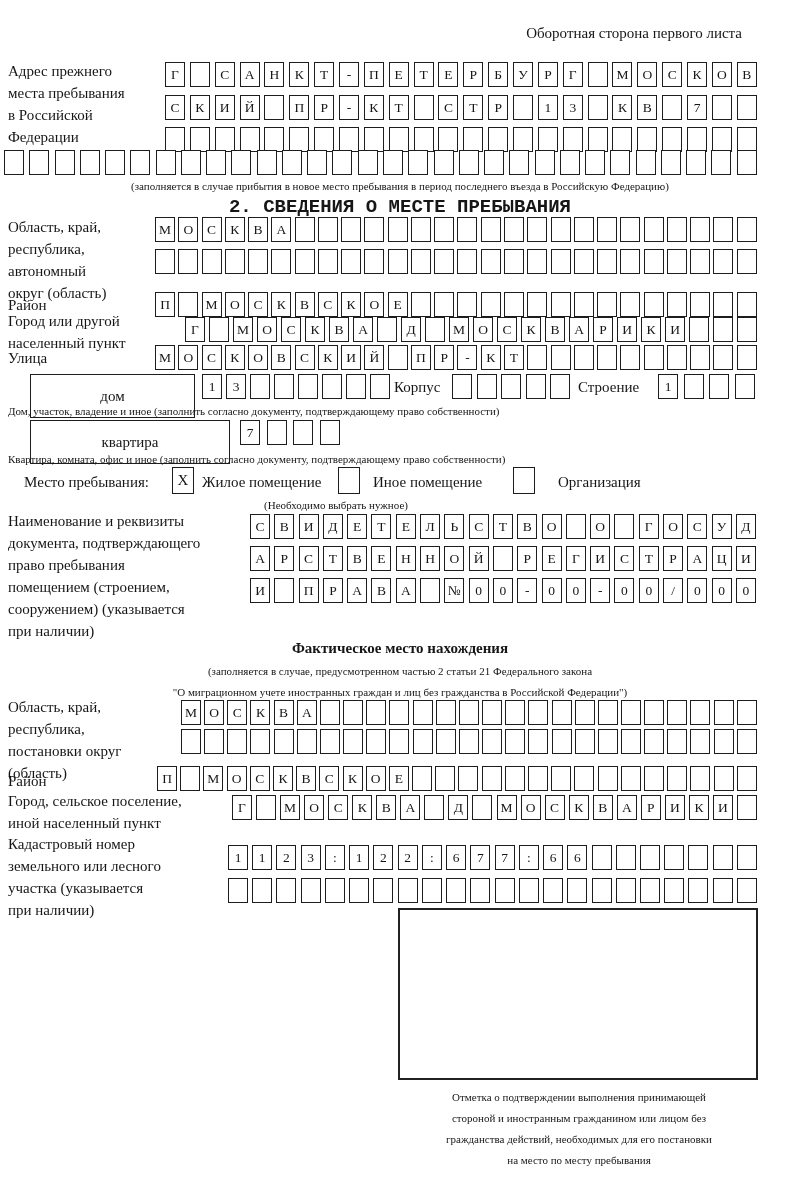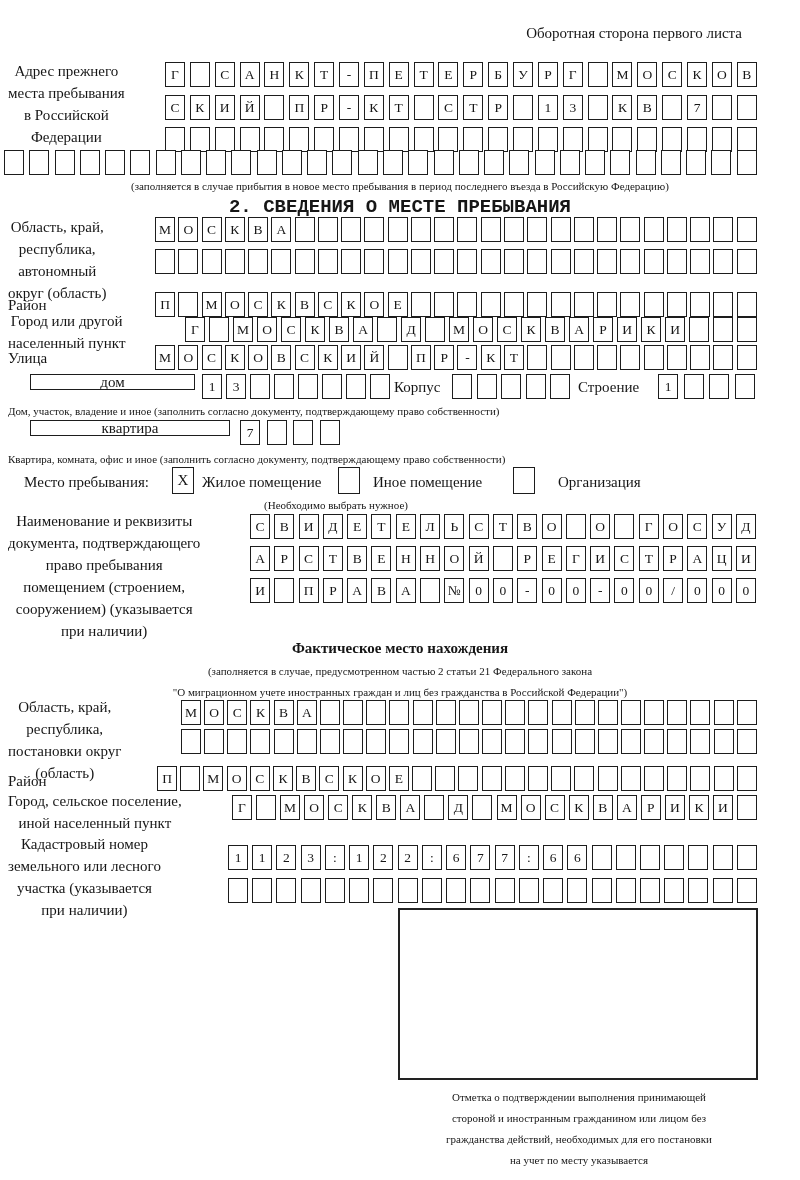--- a/index.html
+++ b/index.html
@@ -3,25 +3,25 @@
 <meta charset="utf-8">
 <style>
   html,body{margin:0;padding:0;background:#fff;}
   .page{position:relative;width:800px;height:1180px;background:#fff;overflow:hidden;
         font-family:"Liberation Serif","DejaVu Serif",serif;color:#161616;}
   .abs{position:absolute;}
   .cells{display:flex;justify-content:space-between;}
   .cell{flex:0 0 auto;width:20px;height:25px;border:1.6px solid #1d1d1d;box-sizing:border-box;
         display:inline-flex;align-items:center;justify-content:center;font-size:13.5px;background:#fff;}
   .cb{width:22px;height:27px;font-size:15px;}
-  .lbl{font-size:15px;line-height:22px;text-align:center;}
+  .lbl{font-size:15px;line-height:22px;}
   .note{font-size:11px;line-height:21px;}
   .center{left:0;right:0;text-align:center;}
   .bold{font-weight:bold;}
-  .widebox{border:1.6px solid #1d1d1d;height:16px;box-sizing:border-box;display:flex;
+  .widebox{border:1.6px solid #1d1d1d;height:44px;box-sizing:border-box;display:flex;
            align-items:center;justify-content:center;font-size:15px;}
   .stampbox{border:2px solid #222;box-sizing:border-box;background:#fff;}
   .ln{line-height:22px;}
   .note .ln{line-height:21px;}
 </style>
 </head>
 <body>
 
 <div class="page">
 
@@ -604,16 +604,16 @@
       <span class="cell"></span>
       <span class="cell"></span>
       <span class="cell"></span>
     </div>
 
   <div class="abs stampbox" style="left:398px; top:908px; width:360px; height:172px;"></div>
   <div class="abs note" style="left:390px; top:1087px; width:378px; text-align:center;">
       <div class="ln">Отметка о подтверждении выполнения принимающей</div>
       <div class="ln">стороной и иностранным гражданином или лицом без</div>
       <div class="ln">гражданства действий, необходимых для его постановки</div>
-      <div class="ln">на учет по месту указывается</div>
+      <div class="ln">на место по месту пребывания</div>
     </div>
 
 </div>
 
 </body></html>

